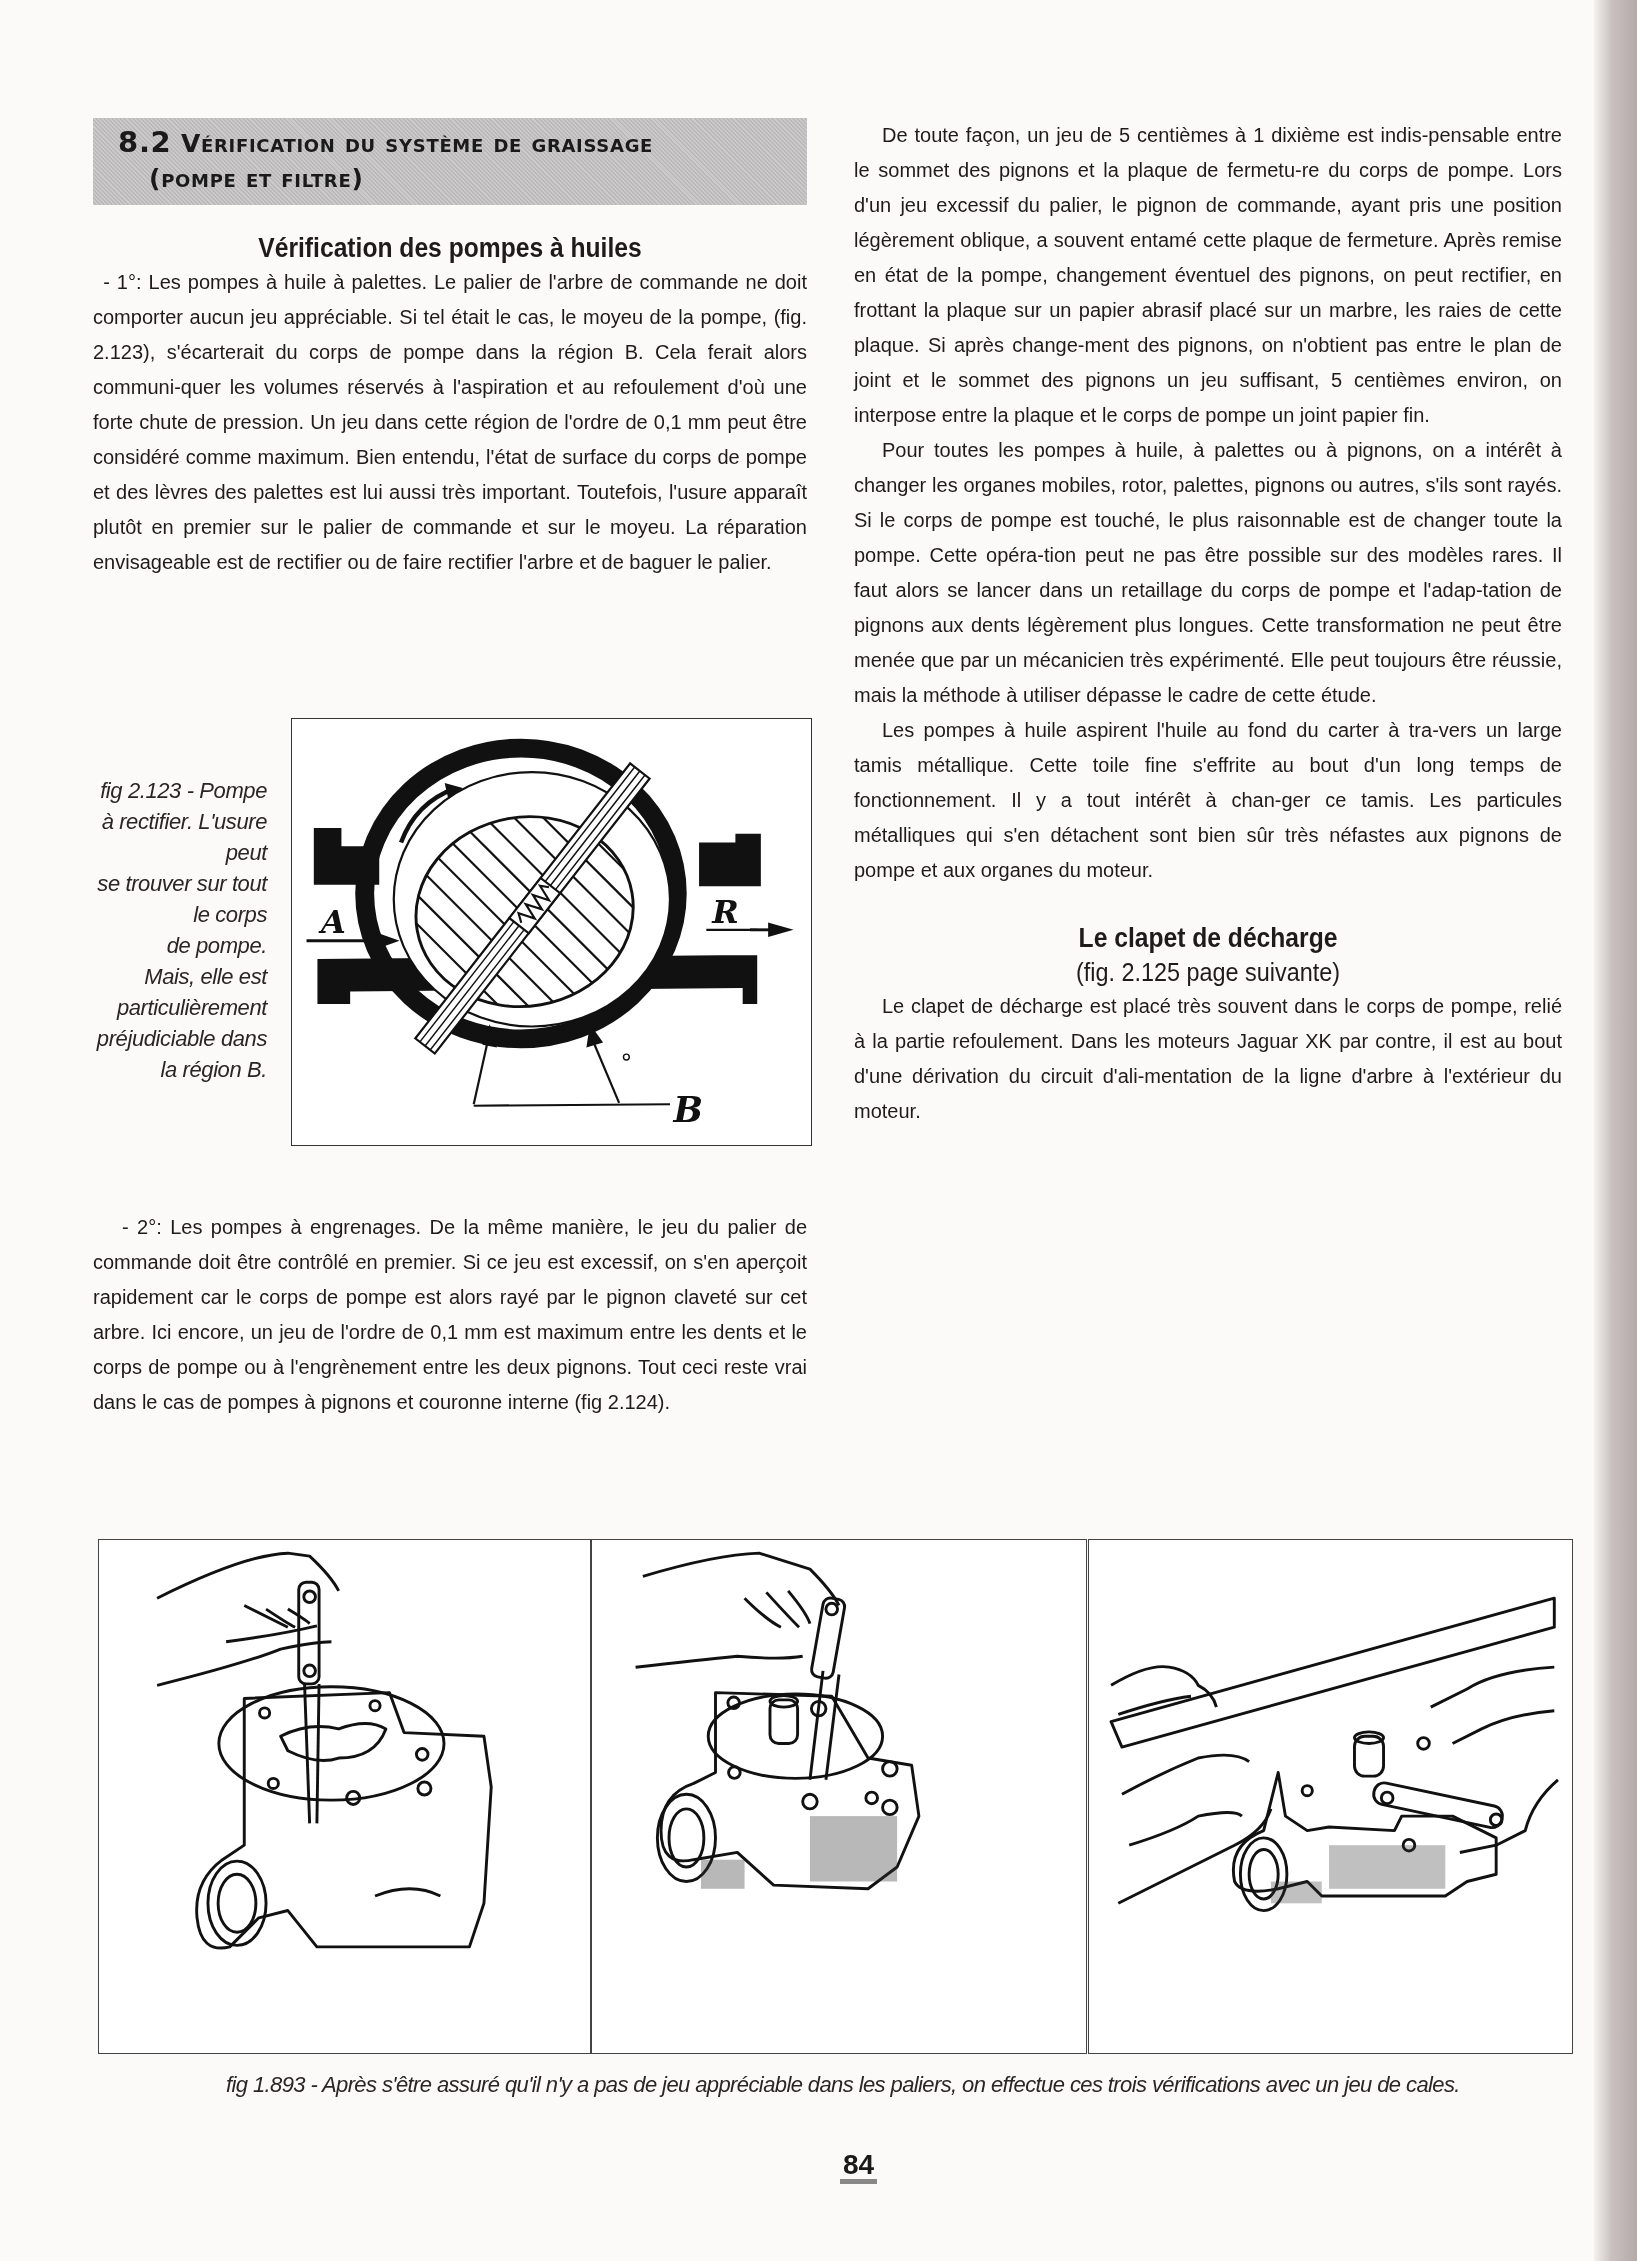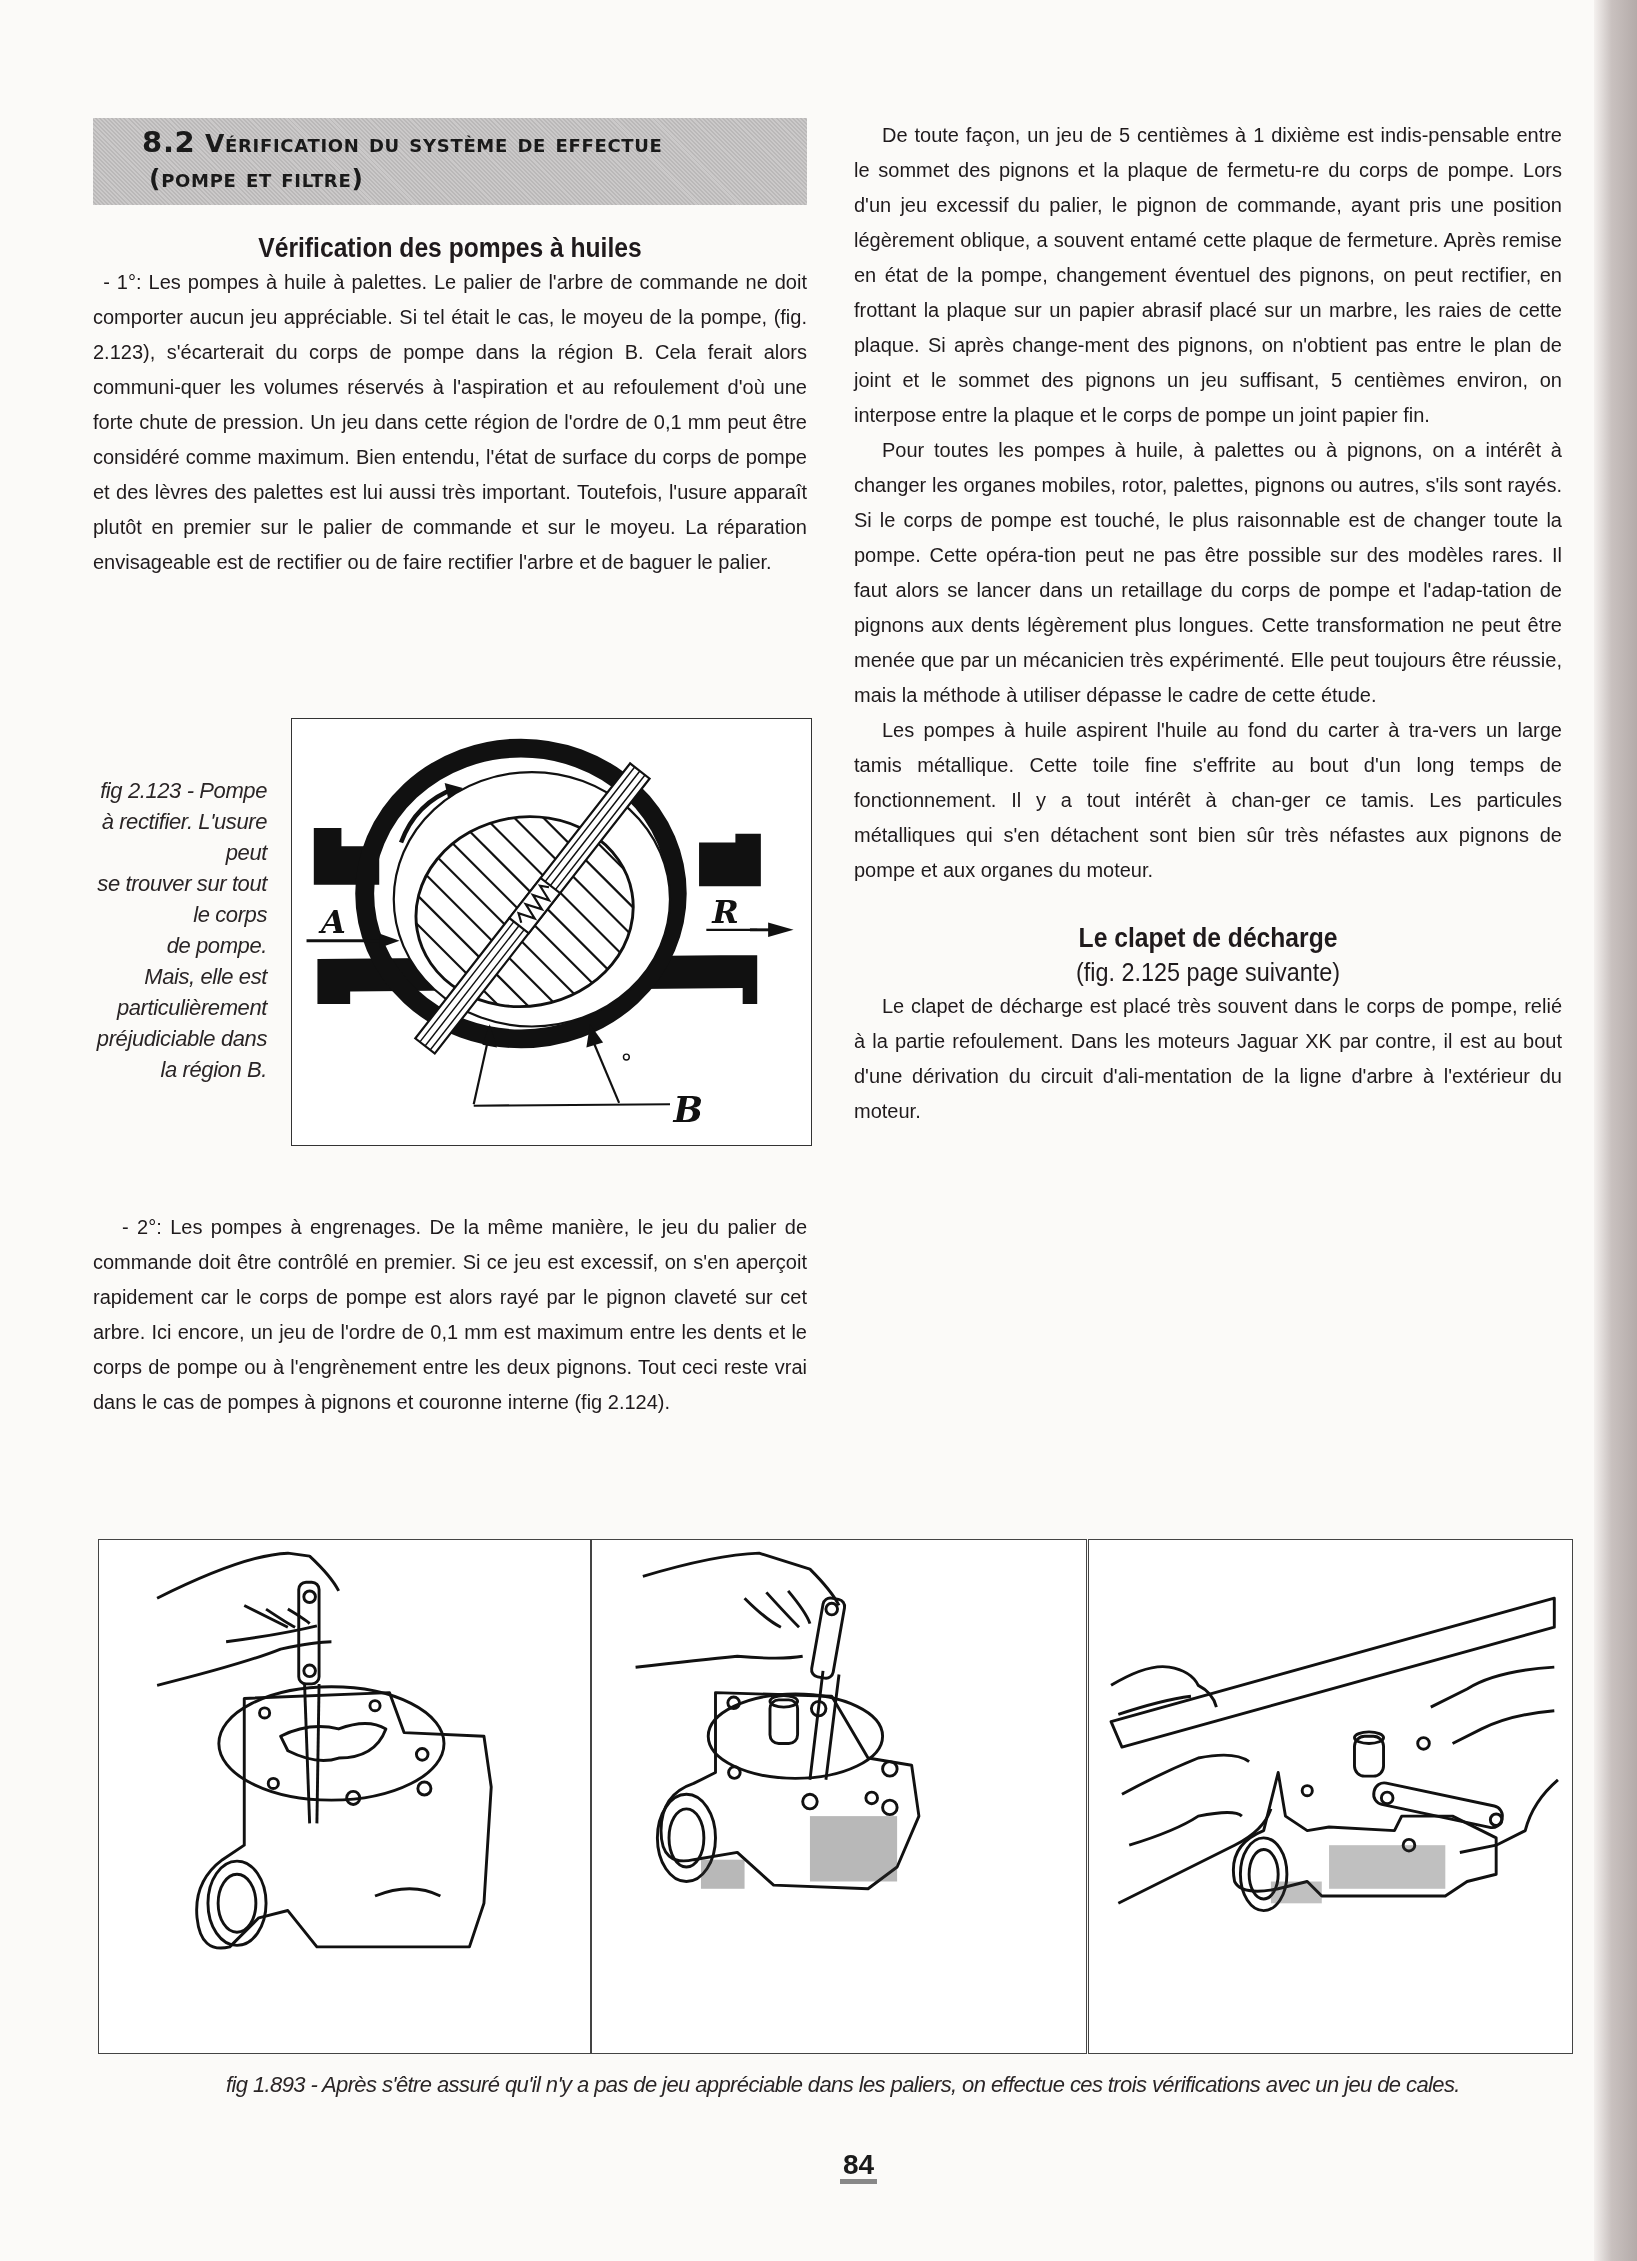--- a/index.html
+++ b/index.html
@@ -22,21 +22,21 @@
     background-image: repeating-linear-gradient(45deg, rgba(255,255,255,0.12) 0 1.5px, rgba(0,0,0,0.05) 1.5px 2.9px);
     padding: 7.3px 14.6px 8.8px 25px;
     width: 674px;
     font-family: "DejaVu Sans", sans-serif;
     font-weight: bold;
     font-size: 25px;
     line-height: 35px;
     color: #1a1a1a;
     letter-spacing: 0.7px;
   }
-  .section-header .num { font-size: 29px; padding-left: 24px; }
+  .section-header .num { font-size: 29px; }
   .section-header .line2 { padding-left: 31px; display:block; }
   .section-header .sc { font-variant: small-caps; }
 
   .subheading {
     text-align: center;
     font-family: "Liberation Sans", sans-serif;
     font-weight: bold;
     font-size: 28px;
     line-height: 35px;
     margin: 25px 0 0 0;
@@ -90,21 +90,21 @@
   }
 </style>
 </head>
 <body>
 
 <div class="page-edge"></div>
 
 <div class="col col-left">
   <div class="section-header">
     <span class="num">8.2</span>
-    <span class="sc">Vérification du système de effectue</span>
+    <span class="sc">Vérification du système de graissage</span>
     <span class="line2 sc">(pompe et filtre)</span>
   </div>
   <div class="subheading">Vérification des pompes à huiles</div>
   <p class="body" style="text-indent:10.2px">- 1°: Les pompes à huile à palettes. Le palier de l'arbre de commande ne doit comporter aucun jeu appréciable. Si tel était le cas, le moyeu de la pompe, (fig. 2.123), s'écarterait du corps de pompe dans la région B. Cela ferait alors communi-quer les volumes réservés à l'aspiration et au refoulement d'où une forte chute de pression. Un jeu dans cette région de l'ordre de 0,1 mm peut être considéré comme maximum. Bien entendu, l'état de surface du corps de pompe et des lèvres des palettes est lui aussi très important. Toutefois, l'usure apparaît plutôt en premier sur le palier de commande et sur le moyeu. La réparation envisageable est de rectifier ou de faire rectifier l'arbre et de baguer le palier.</p>
 </div>
 
 <div class="fig123-caption">
   <div>fig 2.123 - Pompe</div>
   <div>à rectifier. L'usure</div>
   <div>peut</div>

